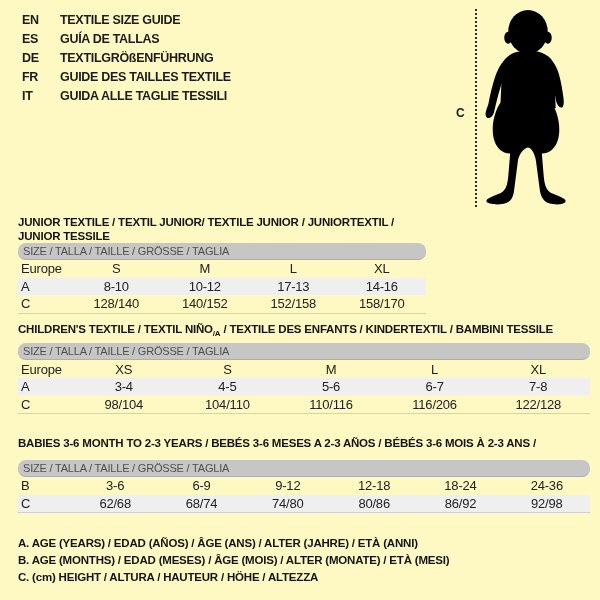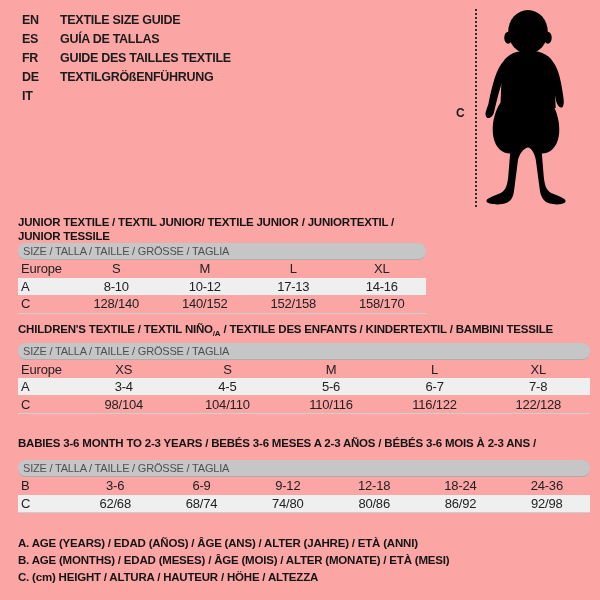--- a/index.html
+++ b/index.html
@@ -1,17 +1,17 @@
 <!DOCTYPE html>
 <html><head>
 <meta charset="utf-8">
 <style>
   html,body { margin:0; padding:0; background:#ffffff; }
   body { width:600px; height:600px; font-family:"Liberation Sans", sans-serif; }
-  .canvas { position:relative; width:600px; height:600px; background:#fca5a5; overflow:hidden; color:#1b1b1b; }
+  .canvas { position:relative; width:600px; height:600px; background:#fef9c3; overflow:hidden; color:#1b1b1b; }
 
   
   .lang-list { position:absolute; left:22px; top:11px; }
   .lang-row { display:flex; font-weight:bold; font-size:12.5px; line-height:19px; letter-spacing:-0.3px; color:#1b1b1b; }
   .lang-code { width:38px; }
 
   
   .dotline { position:absolute; left:475px; top:9px; height:198px; width:0; border-left:2px dotted #2e2e2e; }
   .figure-label { position:absolute; left:456px; top:106px; font-weight:bold; font-size:12px; color:#1b1b1b; }
   .toddler { position:absolute; left:484px; top:9px; }
@@ -46,29 +46,30 @@
   <div class="lang-list">
     <div class="lang-row">
       <span class="lang-code">EN</span>
       <span class="lang-title">TEXTILE SIZE GUIDE</span>
     </div>
     <div class="lang-row">
       <span class="lang-code">ES</span>
       <span class="lang-title">GUÍA DE TALLAS</span>
     </div>
     <div class="lang-row">
+      <span class="lang-code">DE</span>
+      <span class="lang-title">TEXTILGRÖßENFÜHRUNG</span>
+    </div>
+    <div class="lang-row">
       <span class="lang-code">FR</span>
       <span class="lang-title">GUIDE DES TAILLES TEXTILE</span>
     </div>
     <div class="lang-row">
-      <span class="lang-code">DE</span>
-      <span class="lang-title">TEXTILGRÖßENFÜHRUNG</span>
-    </div>
-    <div class="lang-row">
       <span class="lang-code">IT</span>
+      <span class="lang-title">GUIDA ALLE TAGLIE TESSILI</span>
     </div>
   </div>
 
   <span class="figure-label">C</span>
   <div class="dotline"></div>
   <svg class="toddler" width="84" height="198" viewBox="0 0 84 200" xmlns="http://www.w3.org/2000/svg">
     <ellipse cx="44" cy="23" rx="20" ry="22"></ellipse>
     <ellipse cx="24" cy="29" rx="4" ry="6"></ellipse>
     <ellipse cx="64" cy="29" rx="4" ry="6"></ellipse>
     <path d="M44,42 C58,42 68,48 70,56 L72,100 L16,100 L18,56 C20,48 30,42 44,42 Z"></path>
@@ -121,21 +122,21 @@
       <span class="tcell">4-5</span>
       <span class="tcell">5-6</span>
       <span class="tcell">6-7</span>
       <span class="tcell">7-8</span>
     </div>
     <div class="trow">
       <span class="tlabel">C</span>
       <span class="tcell">98/104</span>
       <span class="tcell">104/110</span>
       <span class="tcell">110/116</span>
-      <span class="tcell">116/122</span>
+      <span class="tcell">116/206</span>
       <span class="tcell">122/128</span>
     </div>
     <div class="tline"></div>
   </section>
 
   <section class="tbl" id="t3">
     <div class="tbl-title-block">
       <div class="tbl-title">BABIES 3-6 MONTH TO 2-3 YEARS / BEBÉS 3-6 MESES A 2-3 AÑOS / BÉBÉS 3-6 MOIS À 2-3 ANS /</div>
     </div>
     <div class="size-bar">SIZE / TALLA / TAILLE / GRÖSSE / TAGLIA</div>

